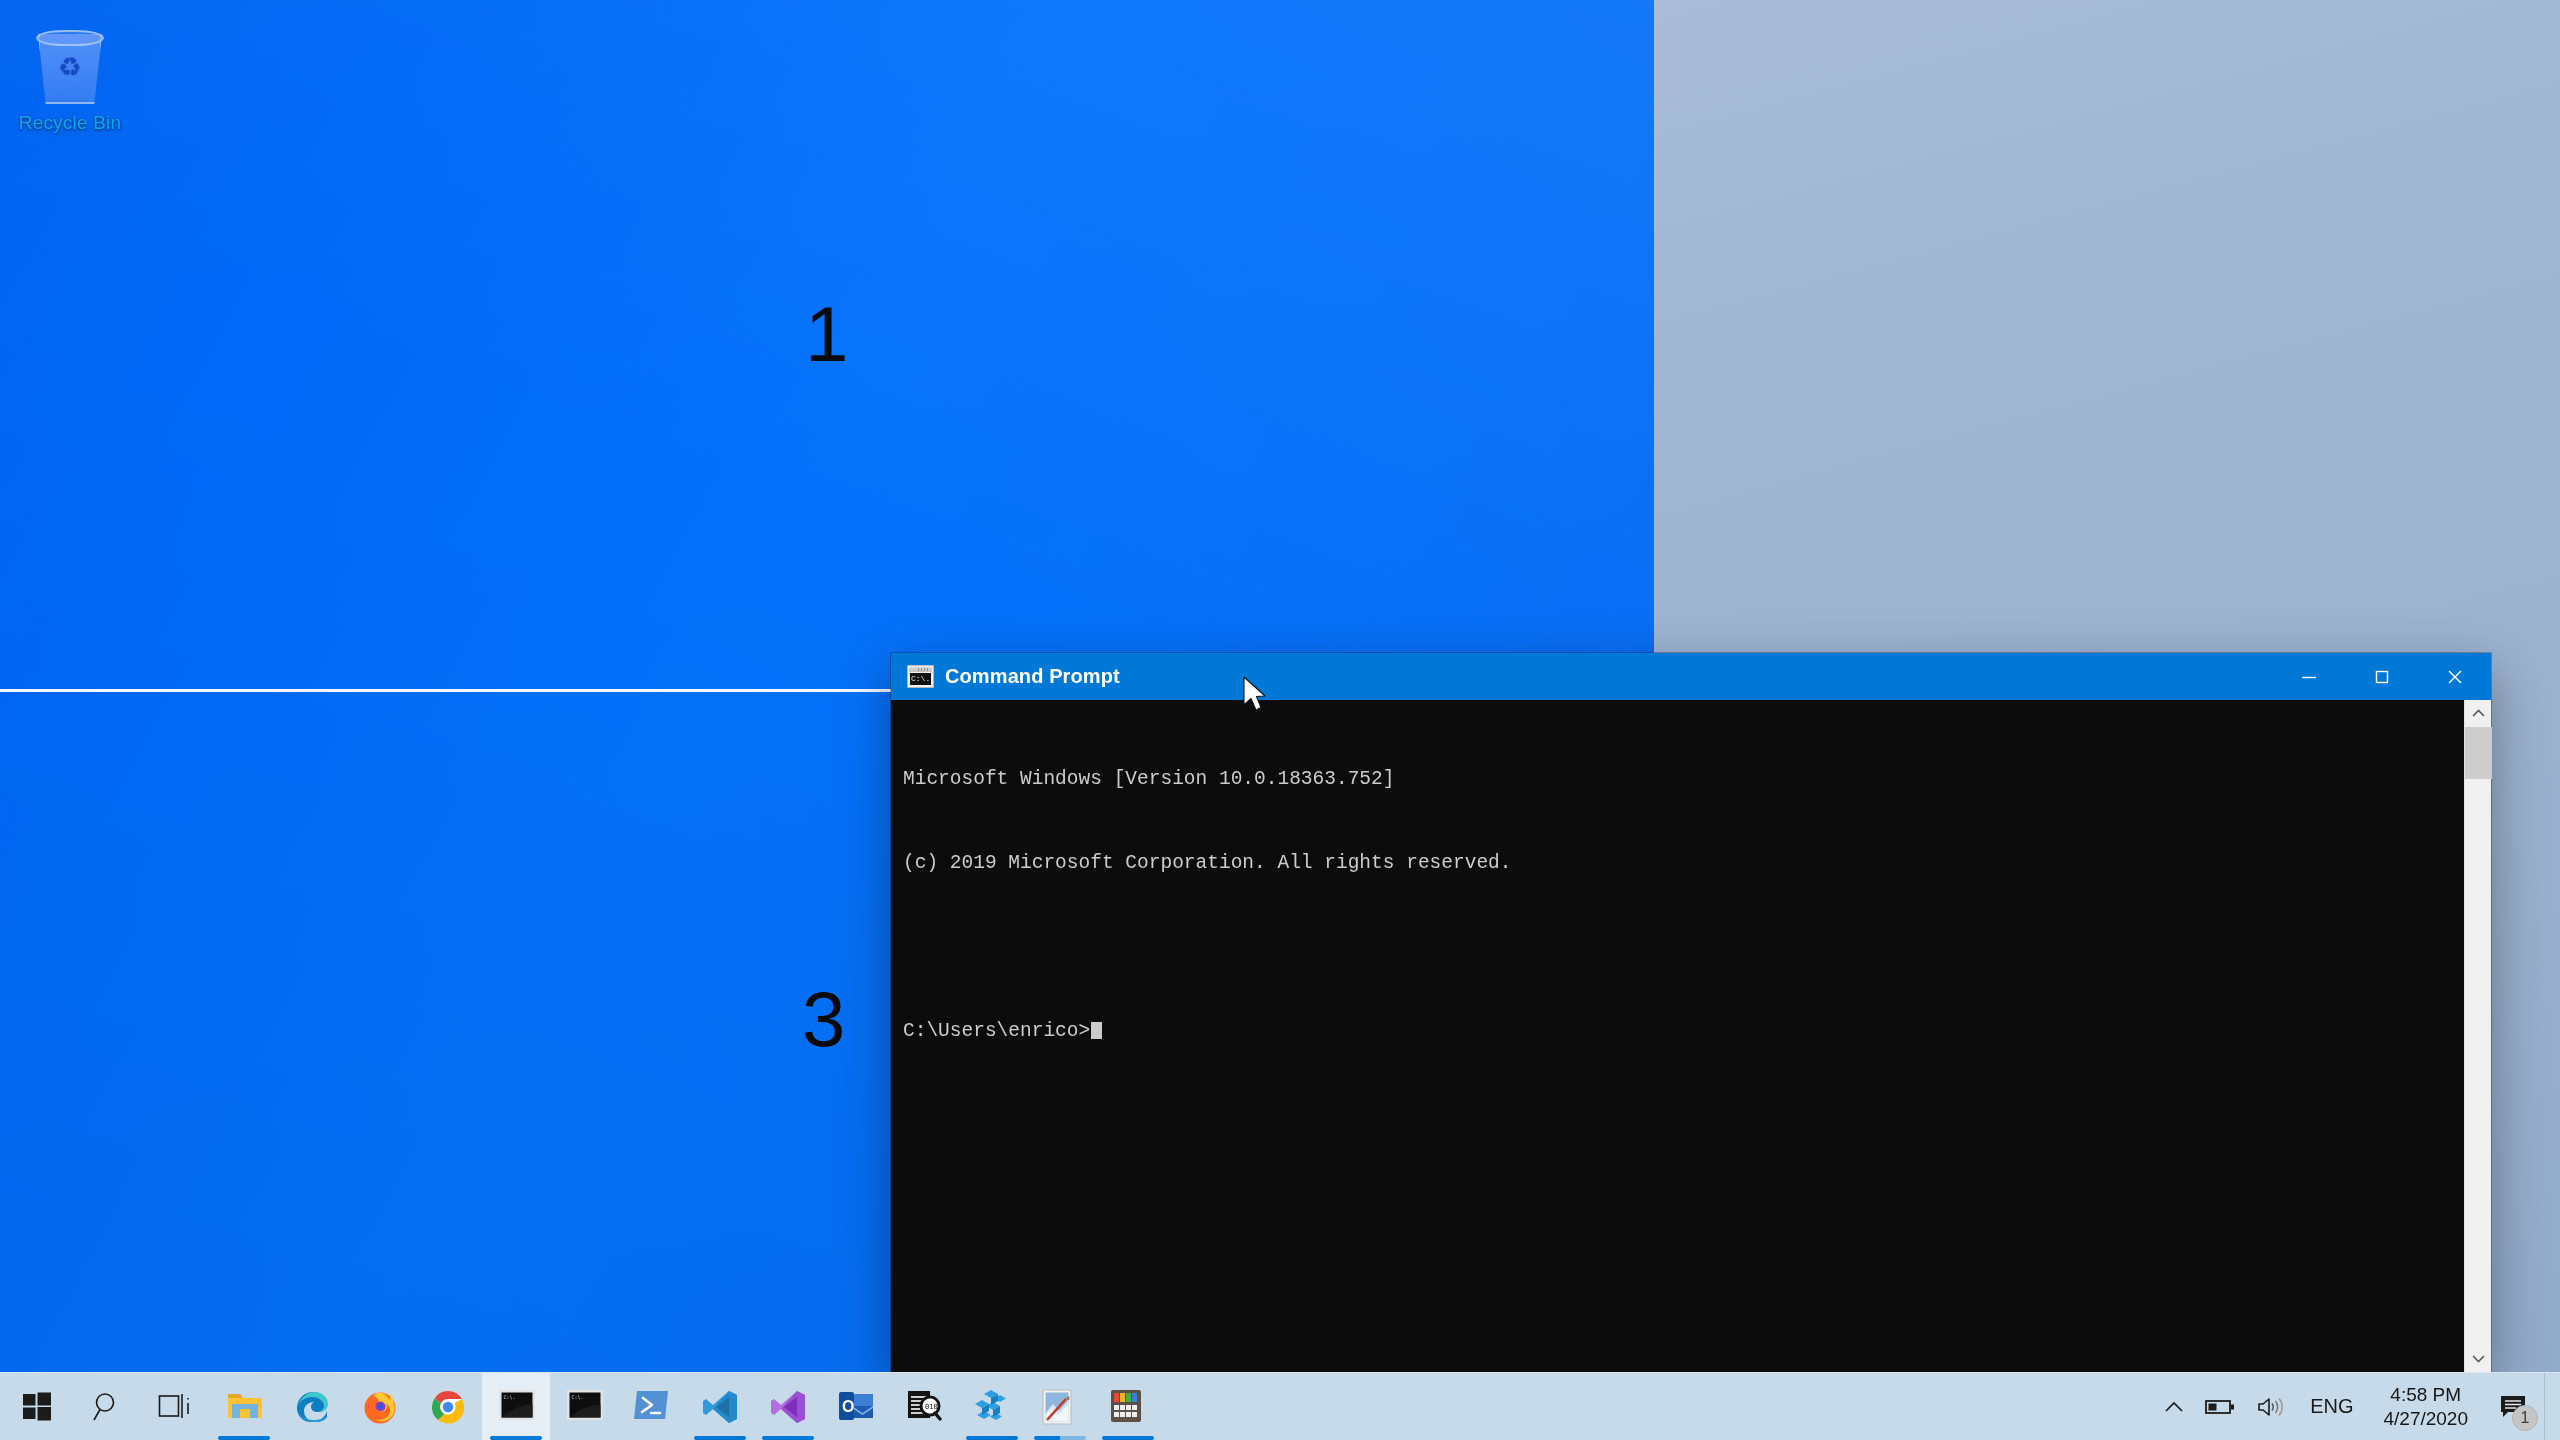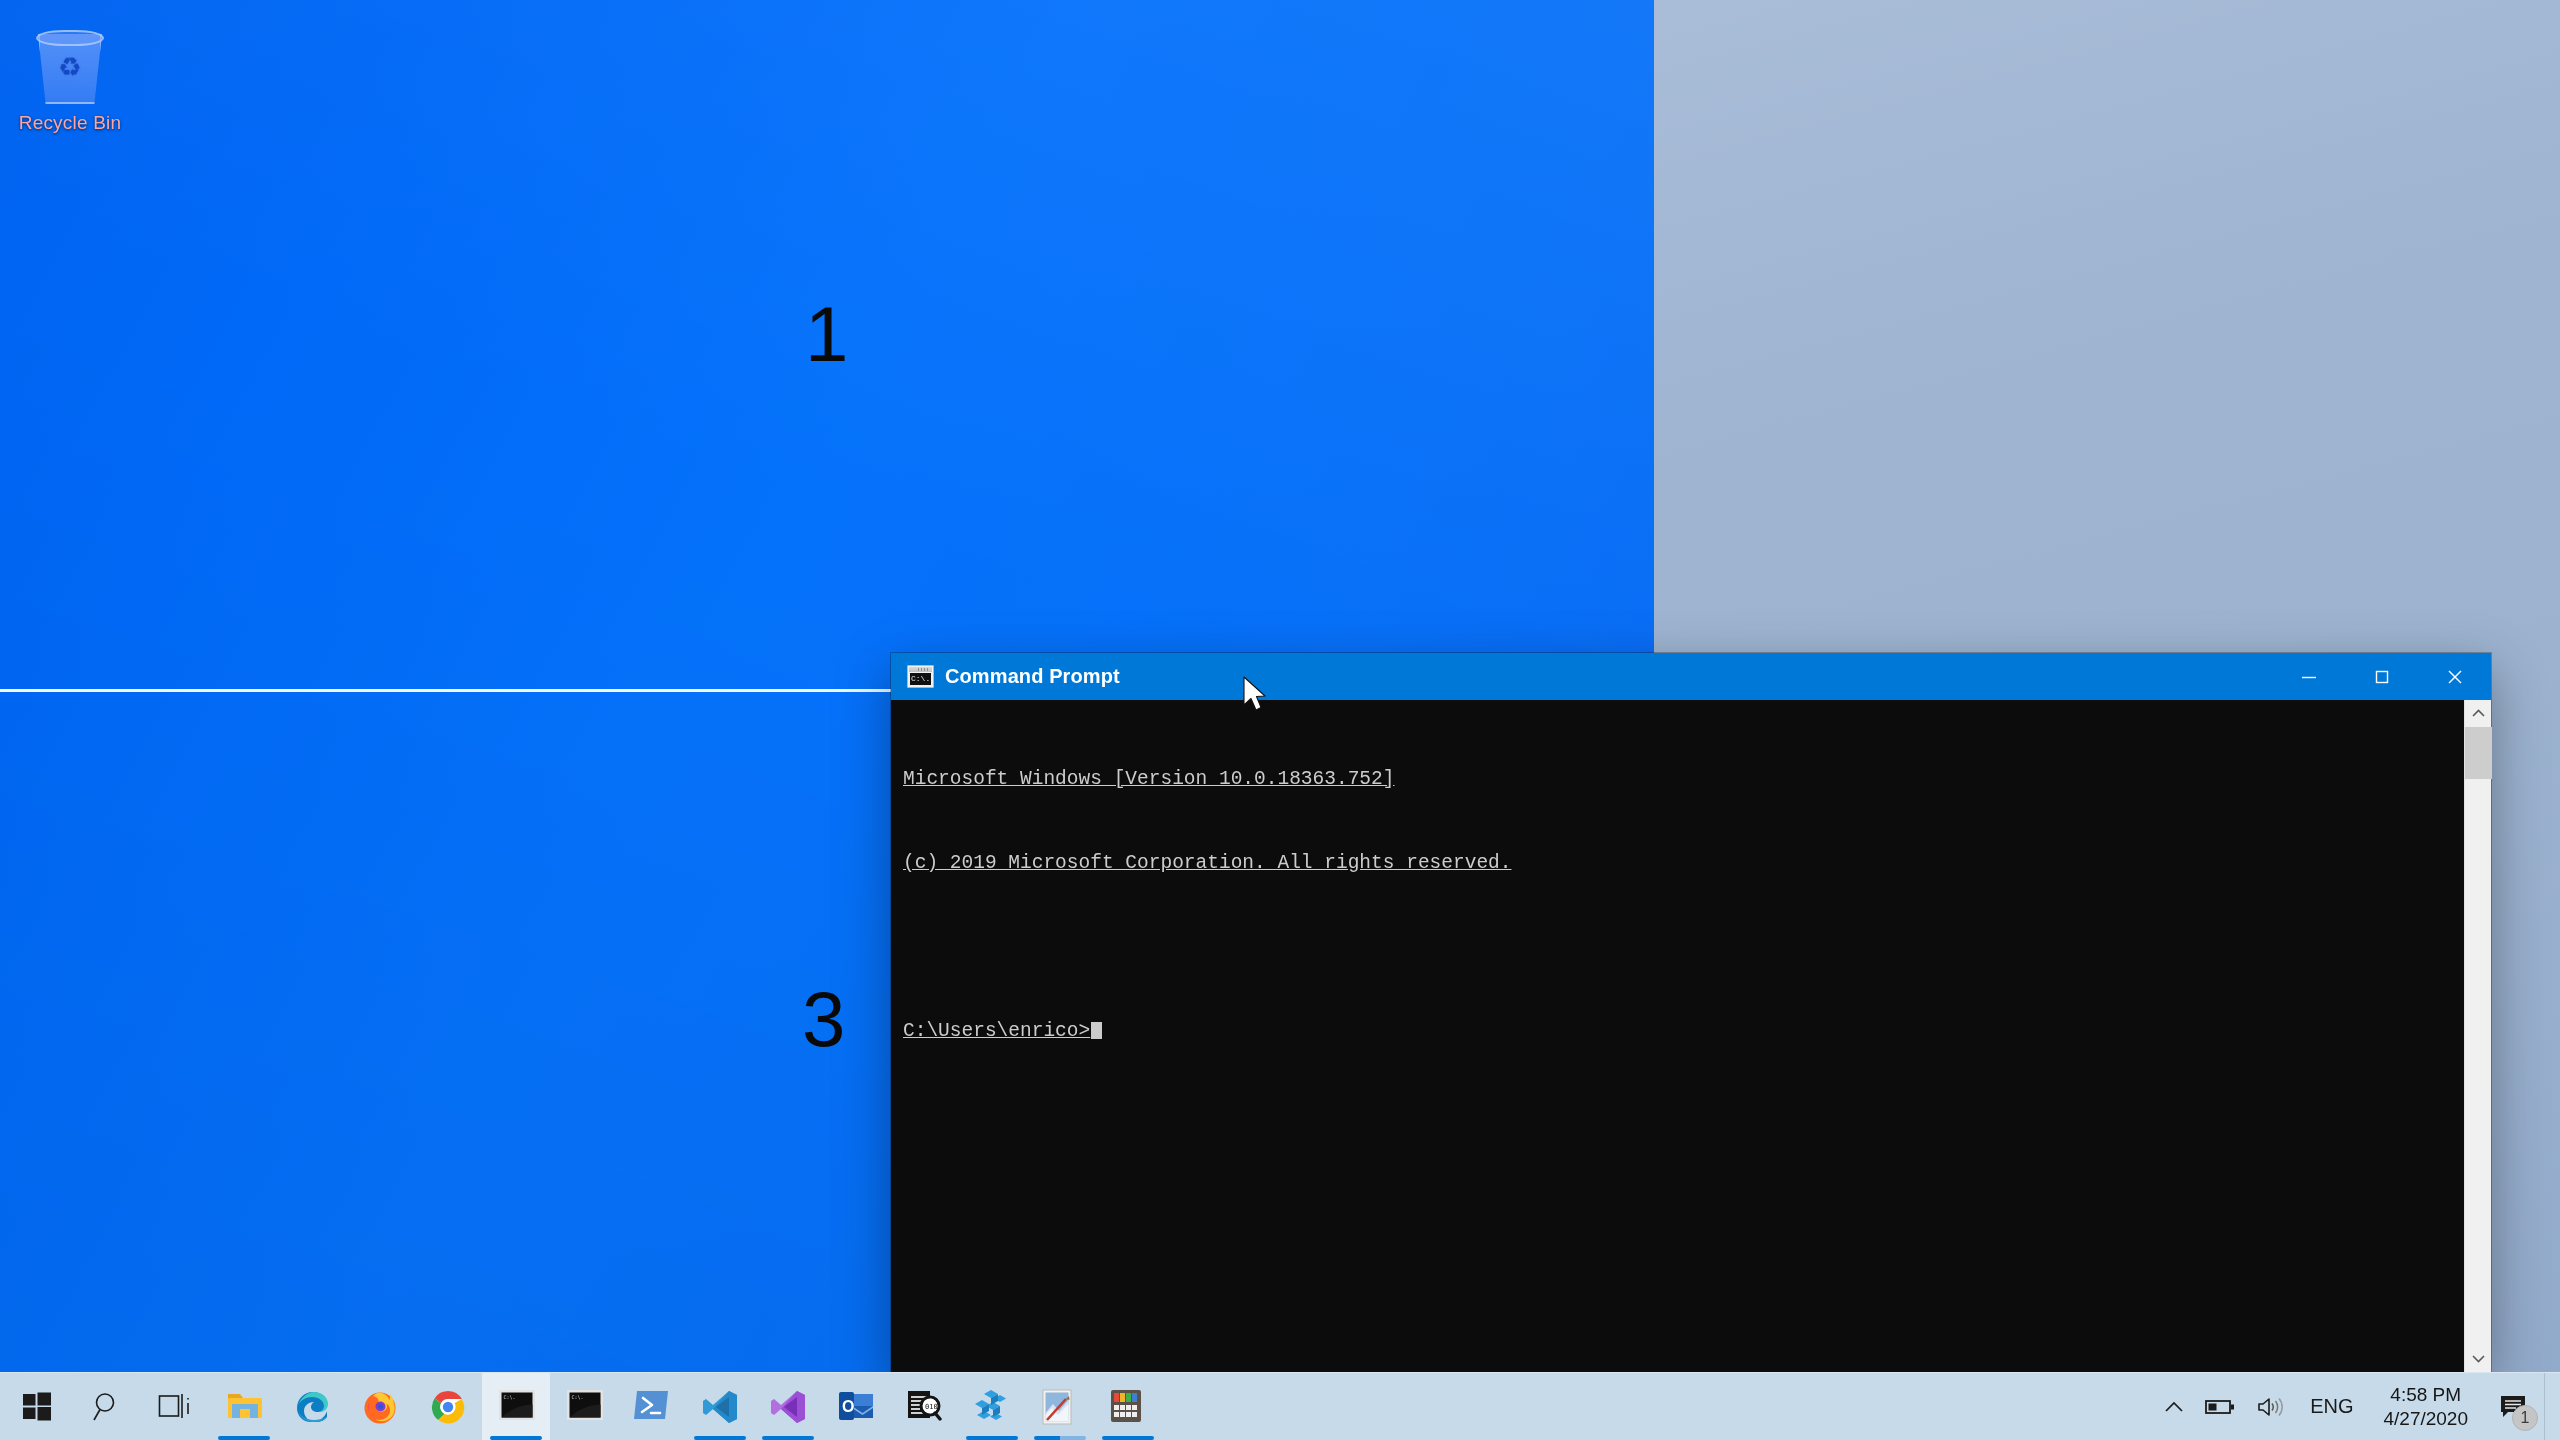--- a/index.html
+++ b/index.html
@@ -82,21 +82,21 @@
     position:absolute; left:6px; top:10px; width:68px; height:16px;
     border:2px solid rgba(175,205,255,.8);
     border-radius:50%/60%;
     background:rgba(130,165,250,.30);
   }
   .rb-tri {
     position:absolute; left:50%; top:34px; transform:translateX(-50%);
     font-size:26px; color:#1348c8; line-height:1; text-shadow:0 0 2px rgba(0,0,0,.25);
   }
   #recycle-bin .label {
-    font-size:19px; color:#fca5a5; letter-spacing:.2px;
+    font-size:19px; color:#0ea5e9; letter-spacing:.2px;
     text-shadow:0 1px 3px rgba(0,0,0,.65);
   }
 
   
   #cmd-window {
     position:absolute; left:891px; top:653px; width:1600px; height:719px;
     box-shadow:0 0 0 1px rgba(0,0,0,.25), 0 18px 50px rgba(0,0,0,.35);
   }
   #cmd-titlebar {
     height:47px; background:#0078d7; display:flex; align-items:center;
@@ -133,21 +133,21 @@
   #cmd-body {
     height:672px; background:#0c0c0c; display:flex;
   }
   #cmd-console {
     flex:1; padding:9px 0 0 12px;
     color:#cccccc;
     font-family:"Liberation Mono","DejaVu Sans Mono", monospace;
     font-size:19.5px; line-height:28px;
     white-space:pre;
   }
-  #cmd-console .line { display:block; height:28px;text-decoration:underline; }
+  #cmd-console .line { display:block; height:28px; }
   .caret {
     display:inline-block; width:11px; height:17px; background:#cccccc;
     vertical-align:-3px; margin-left:1px;
   }
 
   
   #cmd-scroll {
     width:27px; background:#f0f0f0; display:flex; flex-direction:column;
     border-left:1px solid #e2e2e2;
   }

